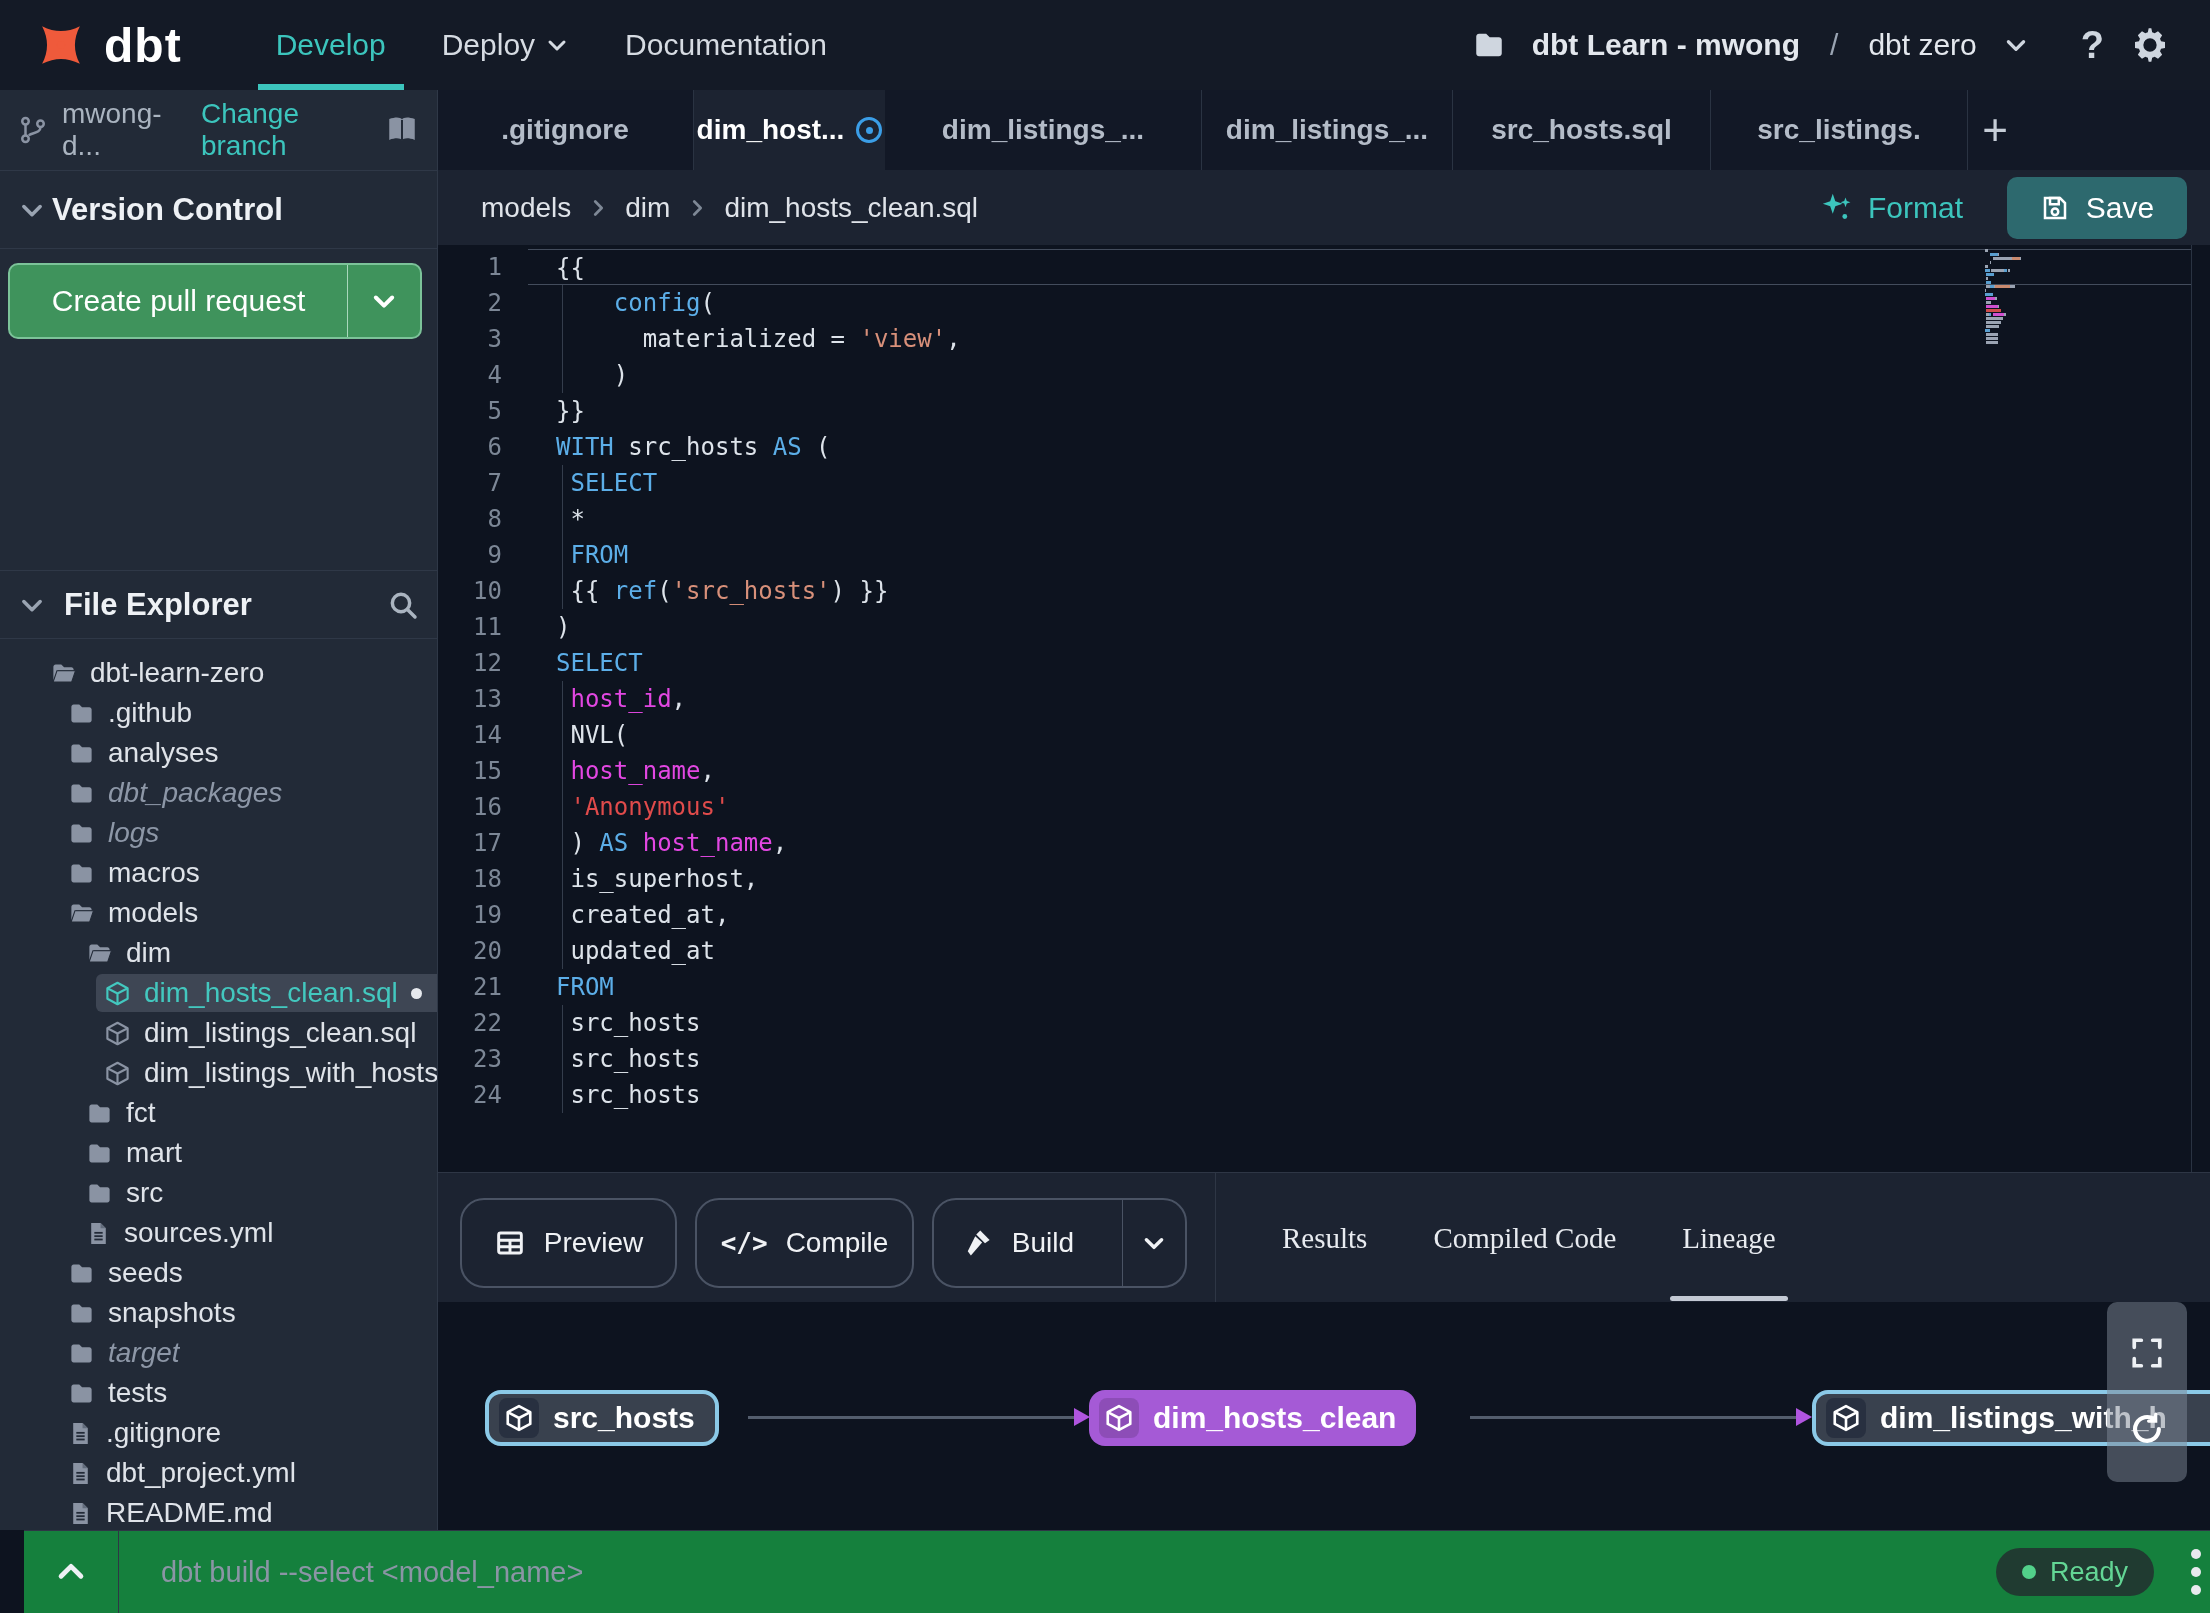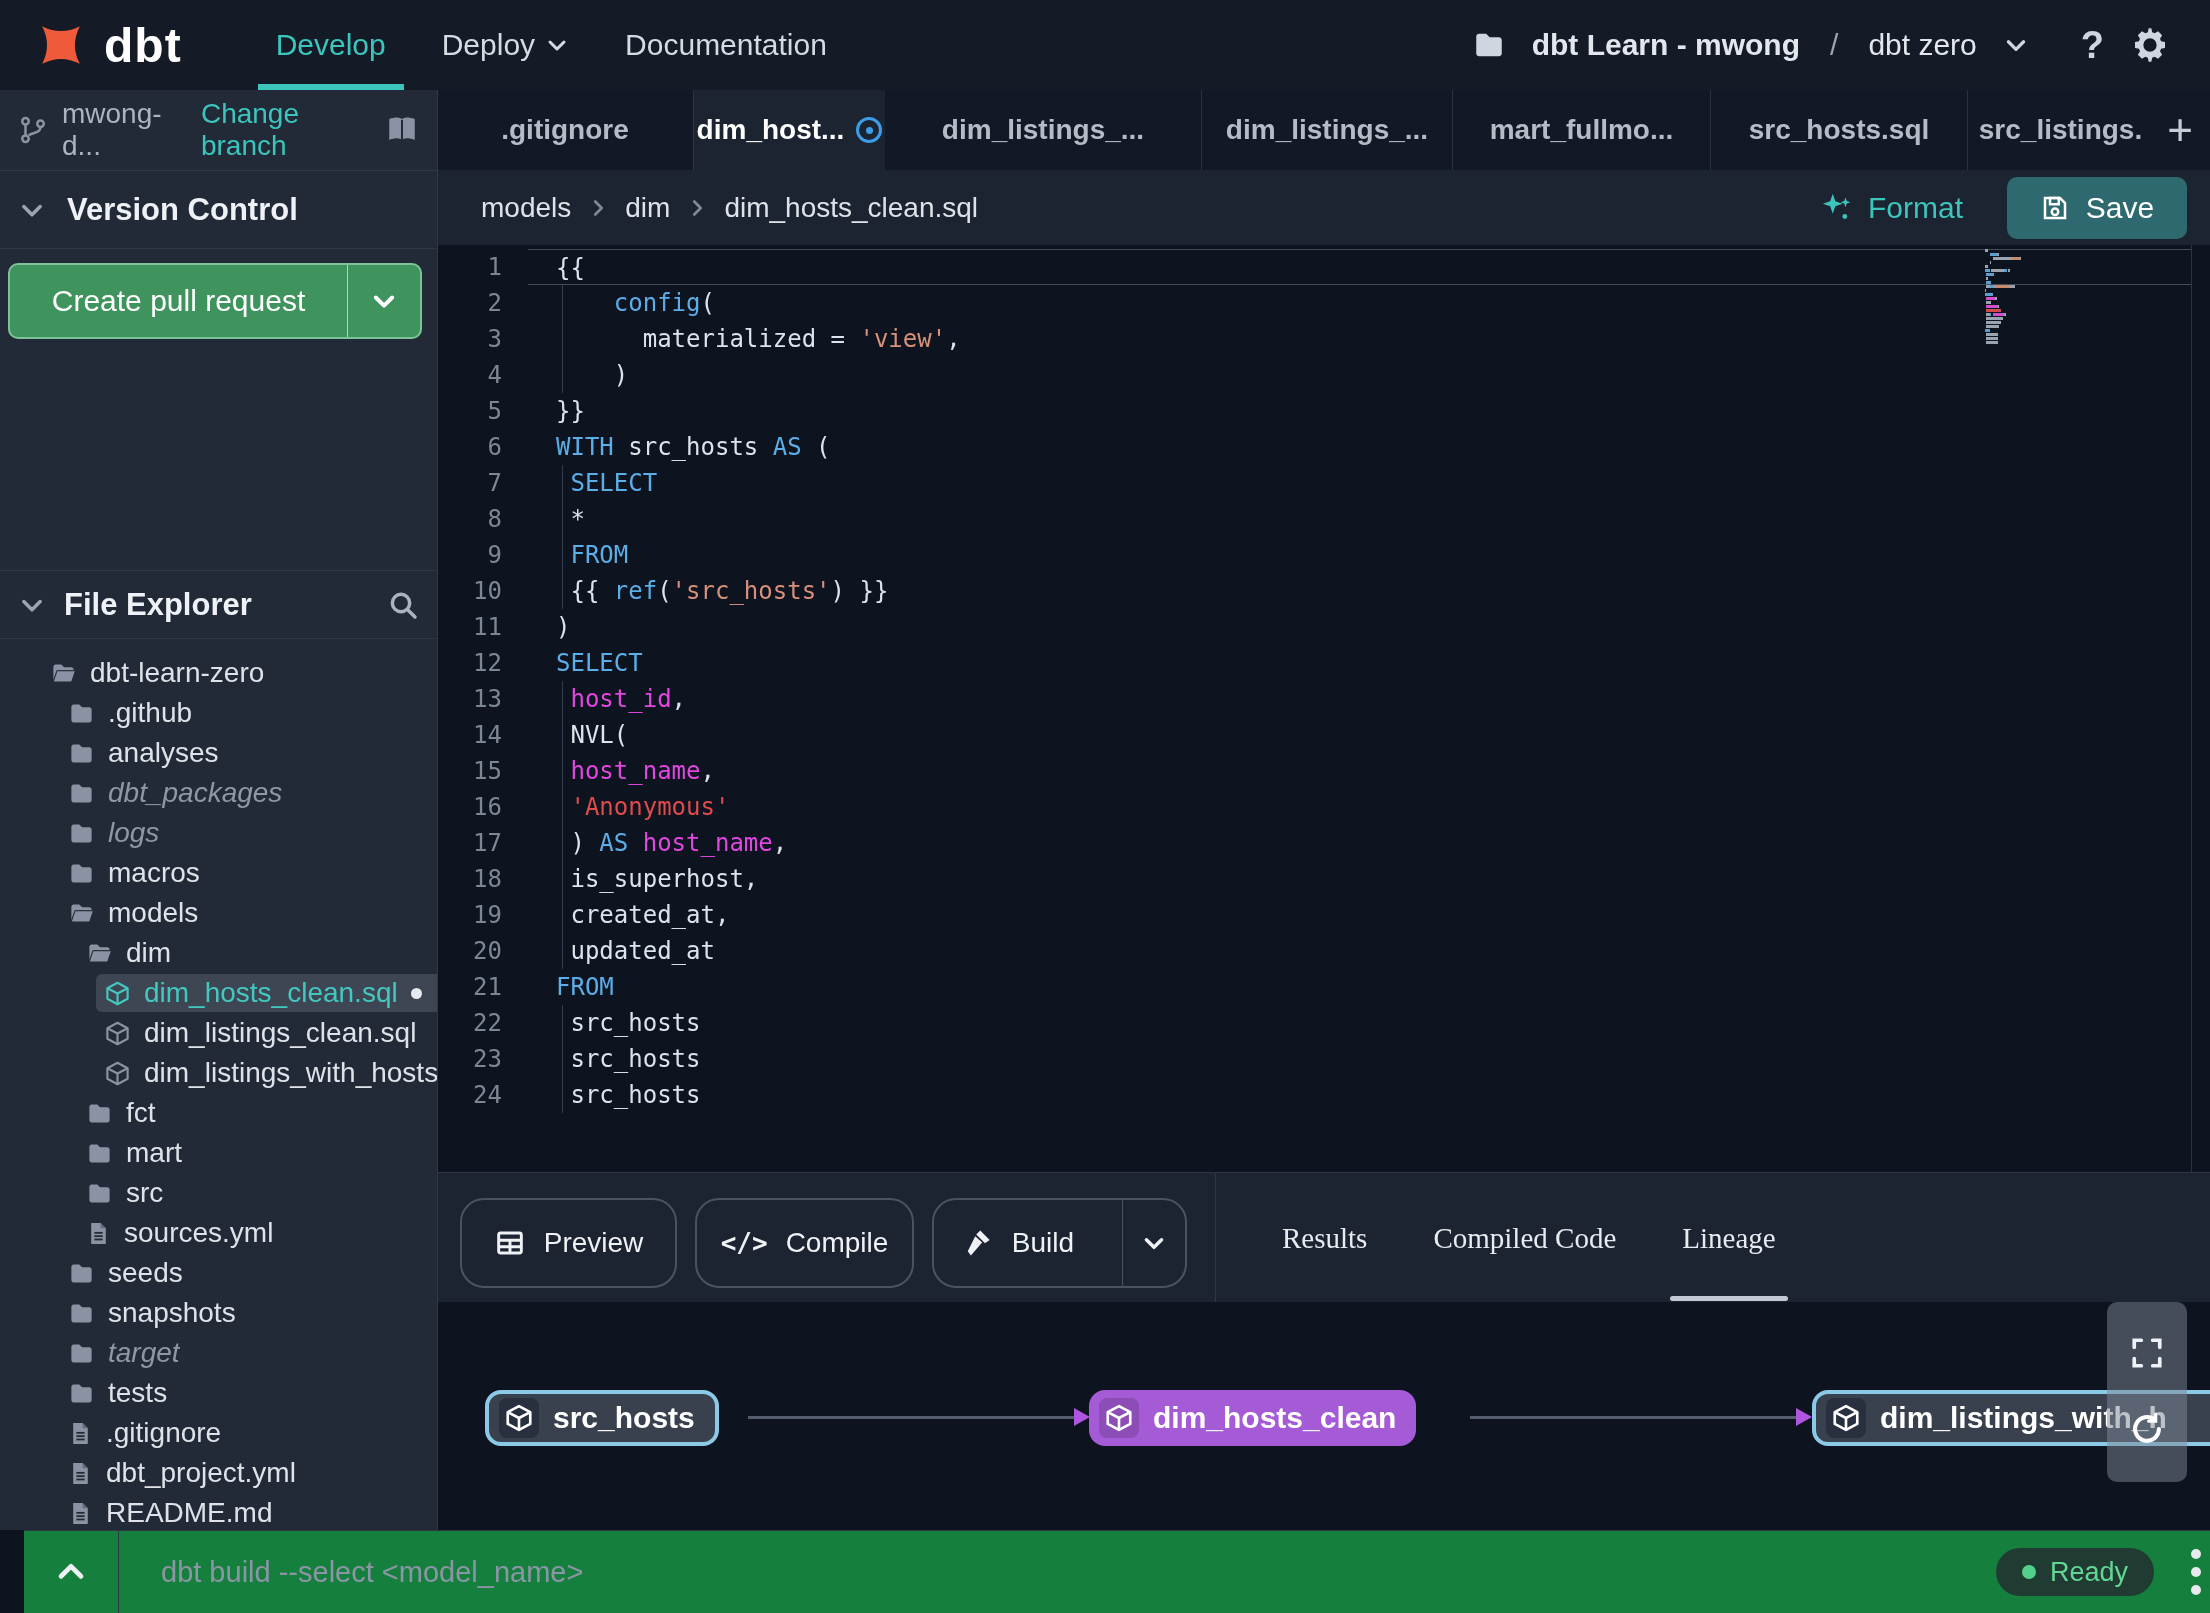--- a/index.html
+++ b/index.html
@@ -21,21 +21,21 @@
   .proj-sep{font-size:30px;color:#9aa4b2;margin:0 4px;}
   .help-glyph{font-size:38px;font-weight:bold;color:#cfd6df;margin-left:26px;cursor:pointer;}
 
   
   #sidebar{position:absolute;left:0;top:90px;width:437px;bottom:83px;background:#222a37;
            border-right:1px solid #2f3847;z-index:2;overflow:hidden;}
   #branch-row{height:80px;display:flex;align-items:center;border-bottom:1px solid #2f3847;padding:0 18px;gap:14px;}
   .branch-name{font-size:28px;color:#aab4c0;}
   .branch-link{font-size:28px;color:#3cc5bd;margin-left:12px;cursor:pointer;}
   #branch-row .spacer{flex:1;}
-  #vc-header{height:77px;display:flex;align-items:center;gap:21px;padding:0 18px;
+  #vc-header{height:77px;display:flex;align-items:center;gap:6px;padding:0 18px;
              border-bottom:1px solid #2f3847;}
   .section-title{font-size:31px;font-weight:bold;color:#eef1f5;}
   #create-pr{position:absolute;left:8px;top:173px;width:410px;height:72px;background:#3f935c;
              border:2px solid #7cc399;border-radius:10px;display:flex;align-items:stretch;
              color:#fff;cursor:pointer;}
   #create-pr .pr-main{flex:1;display:flex;align-items:center;justify-content:center;font-size:30px;}
   #create-pr .pr-caret{width:72px;display:flex;align-items:center;justify-content:center;
              border-left:1px solid #a9d8bc;}
   #fe-header{position:absolute;left:0;top:480px;width:437px;height:69px;display:flex;align-items:center;
              gap:18px;padding:0 18px;box-sizing:border-box;border-top:1px solid #2f3847;border-bottom:1px solid #2f3847;}
@@ -510,23 +510,20 @@
       </div>
       <div class="tab active">
         <span class="tab-label">dim_host...</span>
         <span class="mod-ring"></span>
       </div>
       <div class="tab">
         <span class="tab-label">dim_listings_...</span>
       </div>
       <div class="tab">
         <span class="tab-label">dim_listings_...</span>
-      </div>
-      <div class="tab">
-        <span class="tab-label">mart_fullmo...</span>
       </div>
       <div class="tab">
         <span class="tab-label">src_hosts.sql</span>
       </div>
       <div class="tab">
         <span class="tab-label">src_listings.</span>
       </div>
       <div class="tab-add">+</div>
   </div>
 

